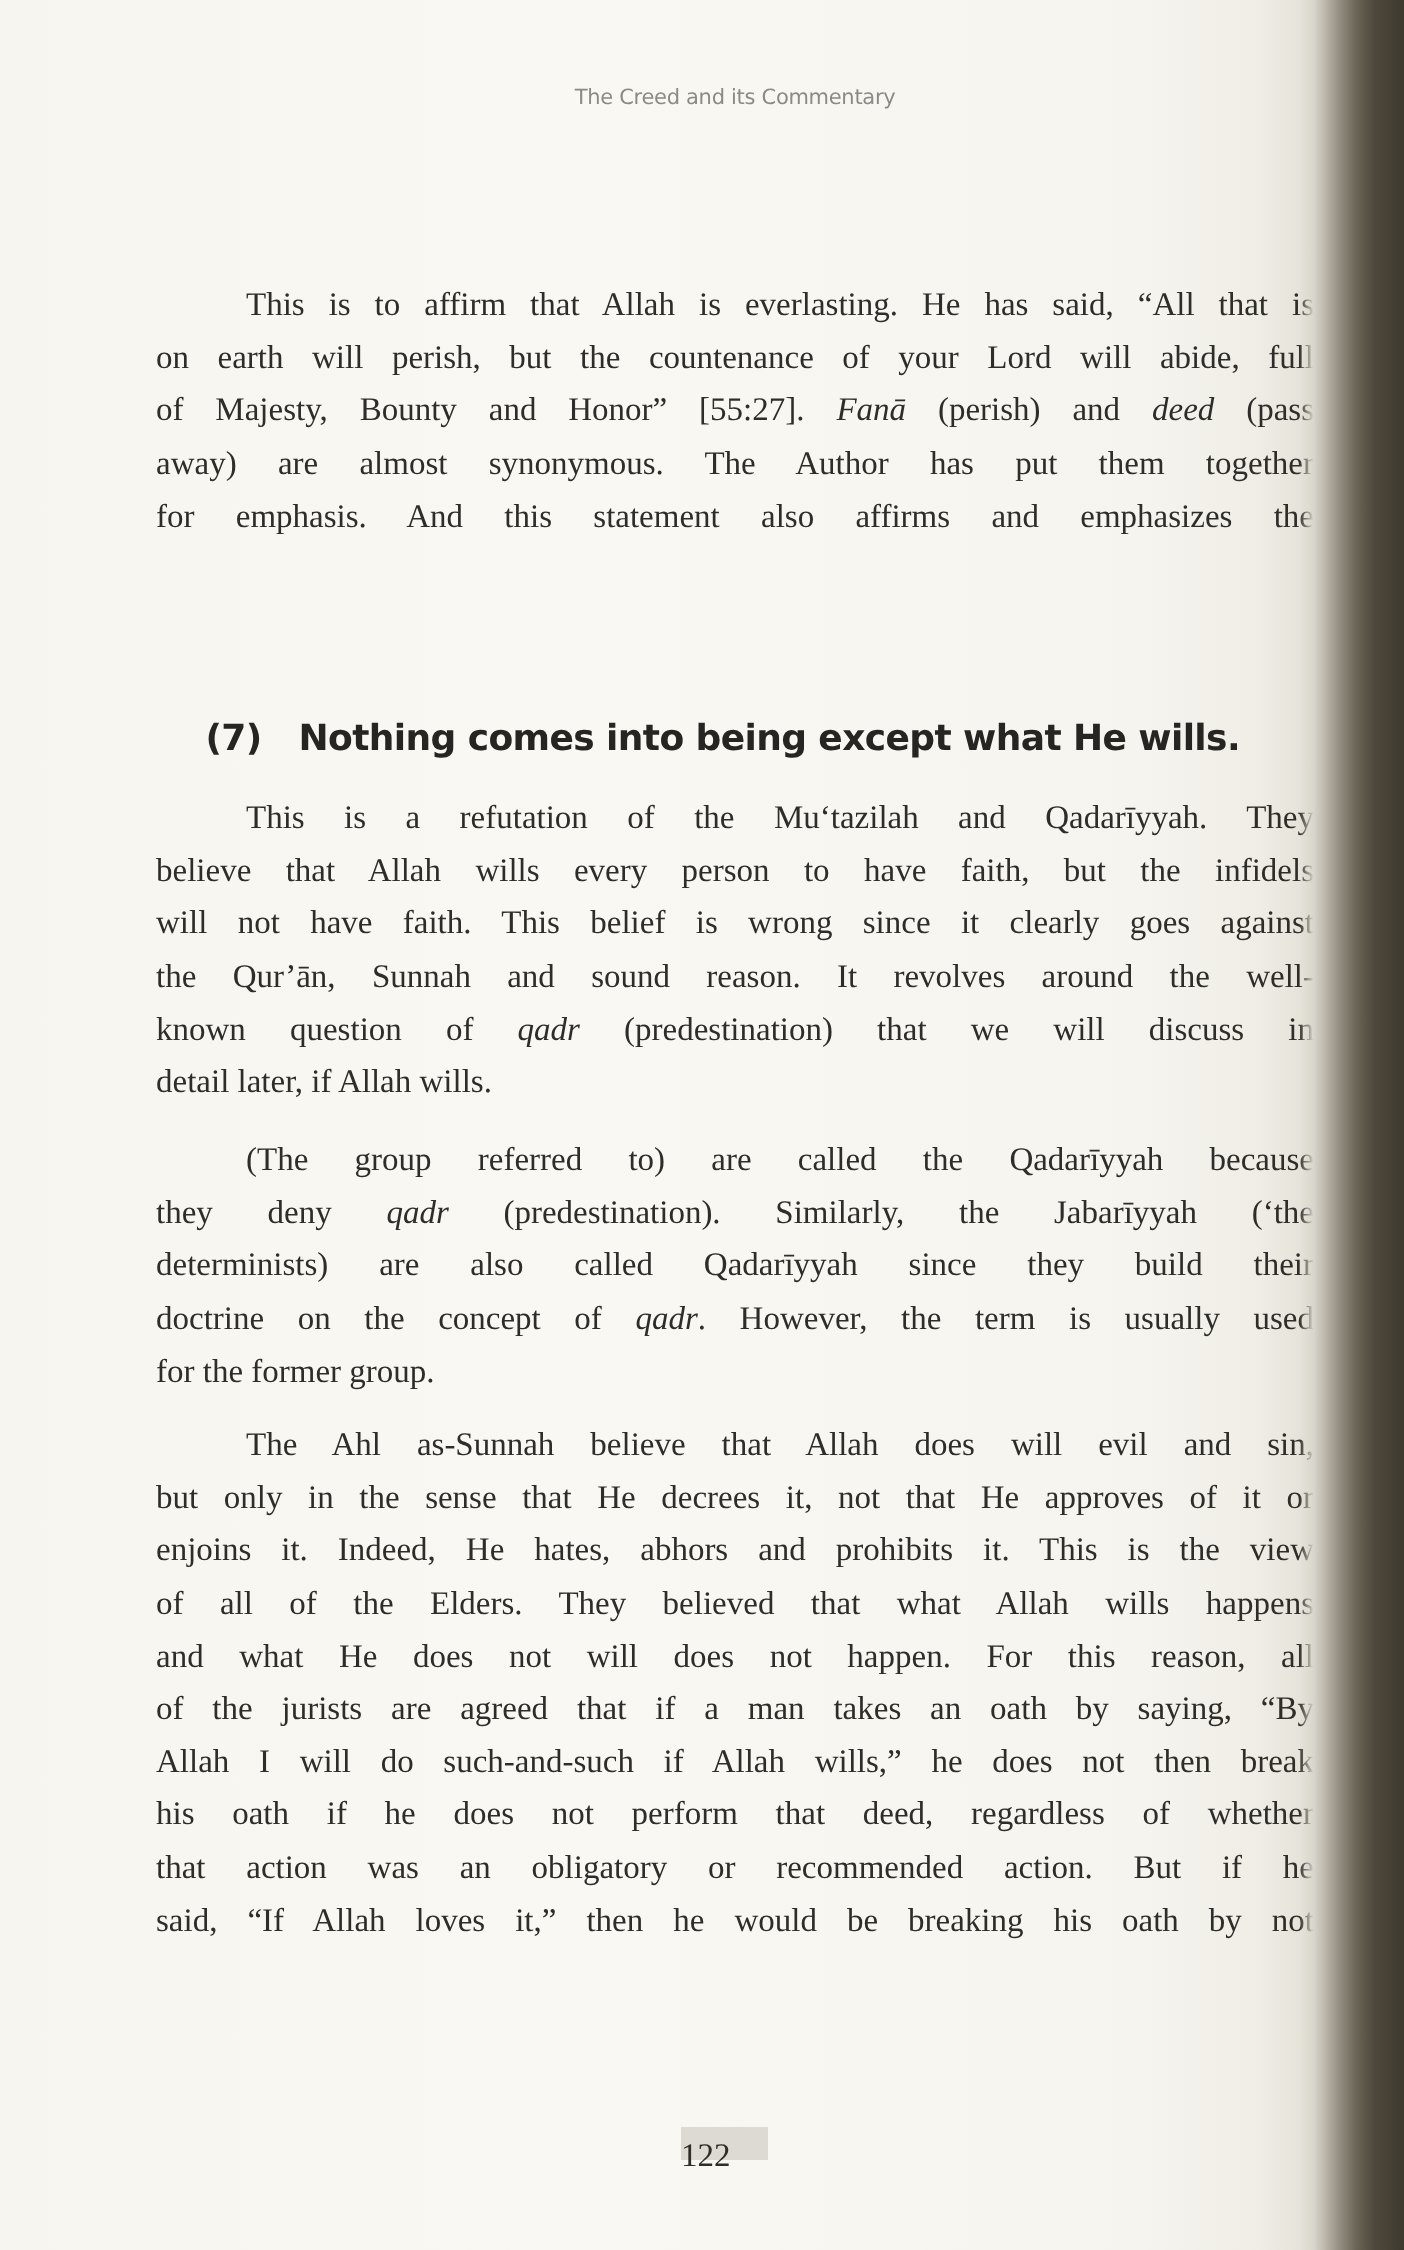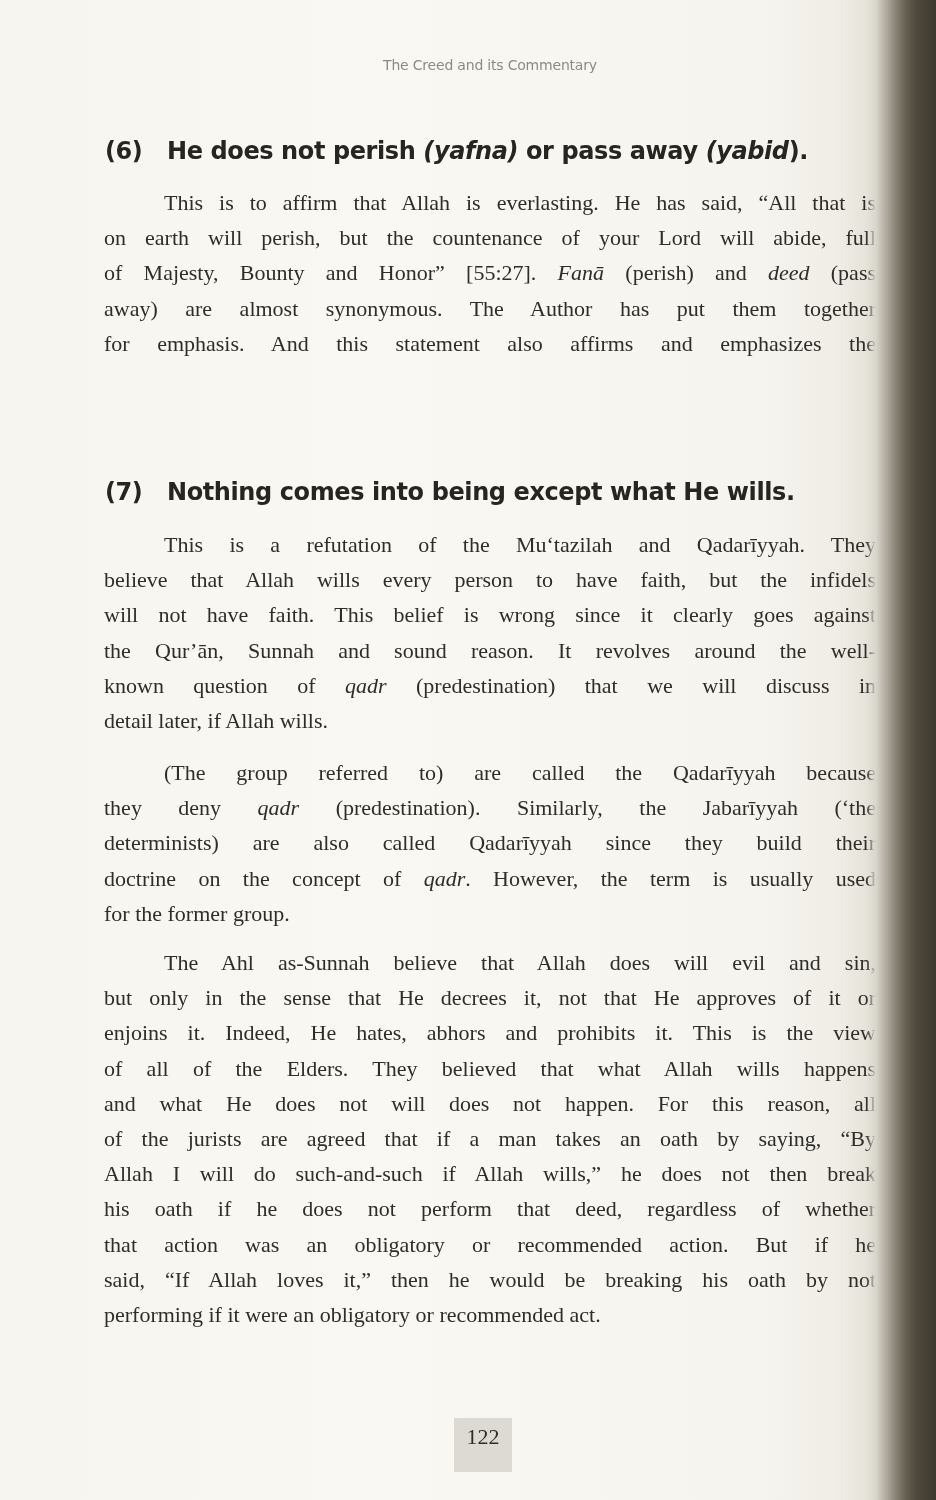--- a/index.html
+++ b/index.html
@@ -38,45 +38,42 @@
   .para { position: absolute; left: 104px; width: 772px; }
   .line {
     display: block; height: 35.2px; line-height: 35.2px;
     font-family: "Liberation Serif", serif; font-size: 22px; color: #2f2d29;
     text-align: justify; text-align-last: justify; white-space: nowrap; overflow: visible;
   }
   .line.last { text-align-last: left; }
   .line.indent { padding-left: 60px; }
   .line i { }
   .pagenum {
-    position: absolute; left: 454px; top: 1418px; width: 58px; height: 54px;
-    background: #dcdad2; text-align: center; line-height: 38px;
+    position: absolute; left: 454px; top: 1418px; width: 58px; height: 22px;
+    background: #dcdad2; line-height: 38px;
     font-family: "Liberation Serif", serif; font-size: 22px; color: #2f2d29;
   }
 </style>
 </head>
 <body>
 
 <div class="page">
 
   <div class="running-head">The Creed and its Commentary</div>
 
-  <div class="heading" style="top:137px;">
-    <span class="num">(6)</span><span><span>He does not perish </span><i>(yafna)</i><span> or pass away </span><i>(yabid</i><span>).</span></span>
-  </div>
 
   <div class="para" style="top:185px;">
     <span class="line indent">This is to affirm that Allah is everlasting. He has said, “All that is</span>
     <span class="line">on earth will perish, but the countenance of your Lord will abide, full</span>
     <span class="line">of Majesty, Bounty and Honor” [55:27]. <i>Fanā</i> (perish) and <i>deed</i> (pass</span>
     <span class="line">away) are almost synonymous. The Author has put them together</span>
     <span class="line">for emphasis. And this statement also affirms and emphasizes the</span>
   </div>
 
-  <div class="heading" style="top:478px;">
+  <div class="heading" style="top:478px;margin-left:32px;">
     <span class="num">(7)</span><span>Nothing comes into being except what He wills.</span>
   </div>
 
   <div class="para" style="top:527px;">
     <span class="line indent">This is a refutation of the Mu‘tazilah and Qadarīyyah. They</span>
     <span class="line">believe that Allah wills every person to have faith, but the infidels</span>
     <span class="line">will not have faith. This belief is wrong since it clearly goes against</span>
     <span class="line">the Qur’ān, Sunnah and sound reason. It revolves around the well-</span>
     <span class="line">known question of <i>qadr</i> (predestination) that we will discuss in</span>
     <span class="line last">detail later, if Allah wills.</span>
@@ -94,20 +91,19 @@
     <span class="line indent">The Ahl as-Sunnah believe that Allah does will evil and sin,</span>
     <span class="line">but only in the sense that He decrees it, not that He approves of it or</span>
     <span class="line">enjoins it. Indeed, He hates, abhors and prohibits it. This is the view</span>
     <span class="line">of all of the Elders. They believed that what Allah wills happens</span>
     <span class="line">and what He does not will does not happen. For this reason, all</span>
     <span class="line">of the jurists are agreed that if a man takes an oath by saying, “By</span>
     <span class="line">Allah I will do such-and-such if Allah wills,” he does not then break</span>
     <span class="line">his oath if he does not perform that deed, regardless of whether</span>
     <span class="line">that action was an obligatory or recommended action. But if he</span>
     <span class="line">said, “If Allah loves it,” then he would be breaking his oath by not</span>
-    <span class="line last">performing if it were an obligatory or recommended act.</span>
   </div>
 
   <div class="pagenum">122</div>
 
 </div>
 
 <div class="gutter"></div>
 
 </body></html>

